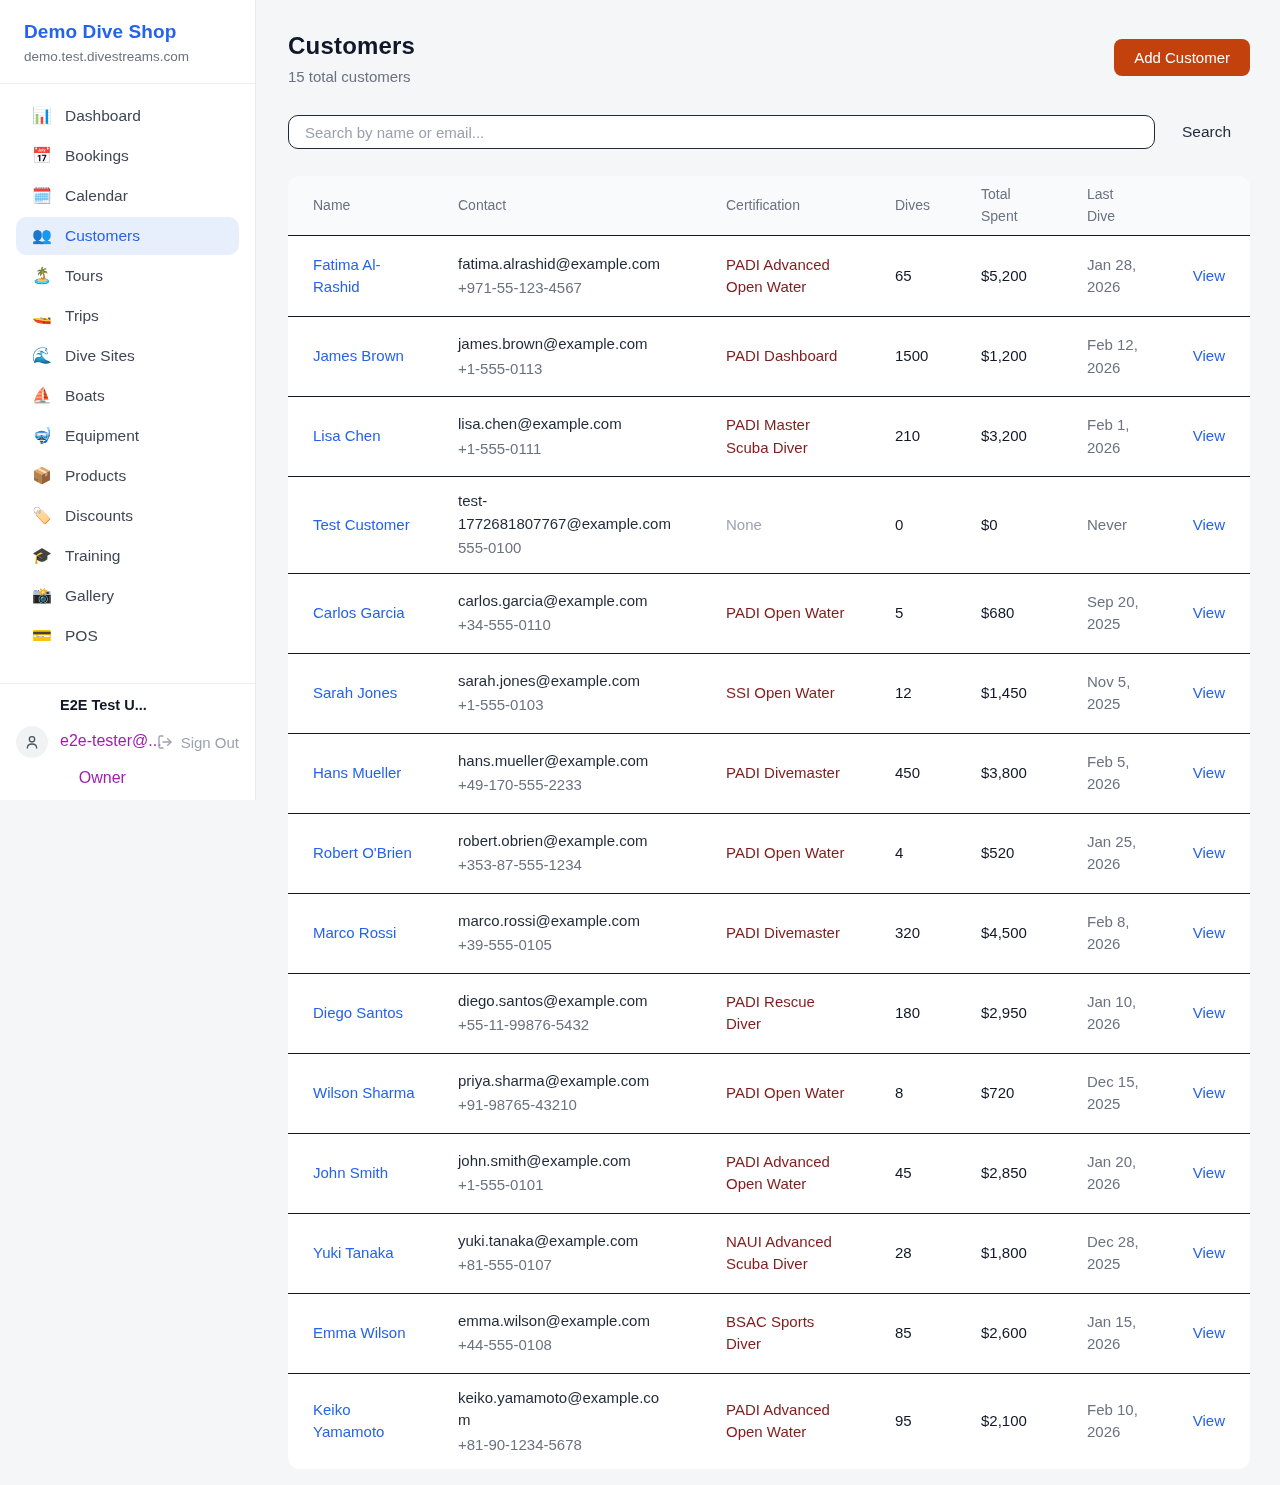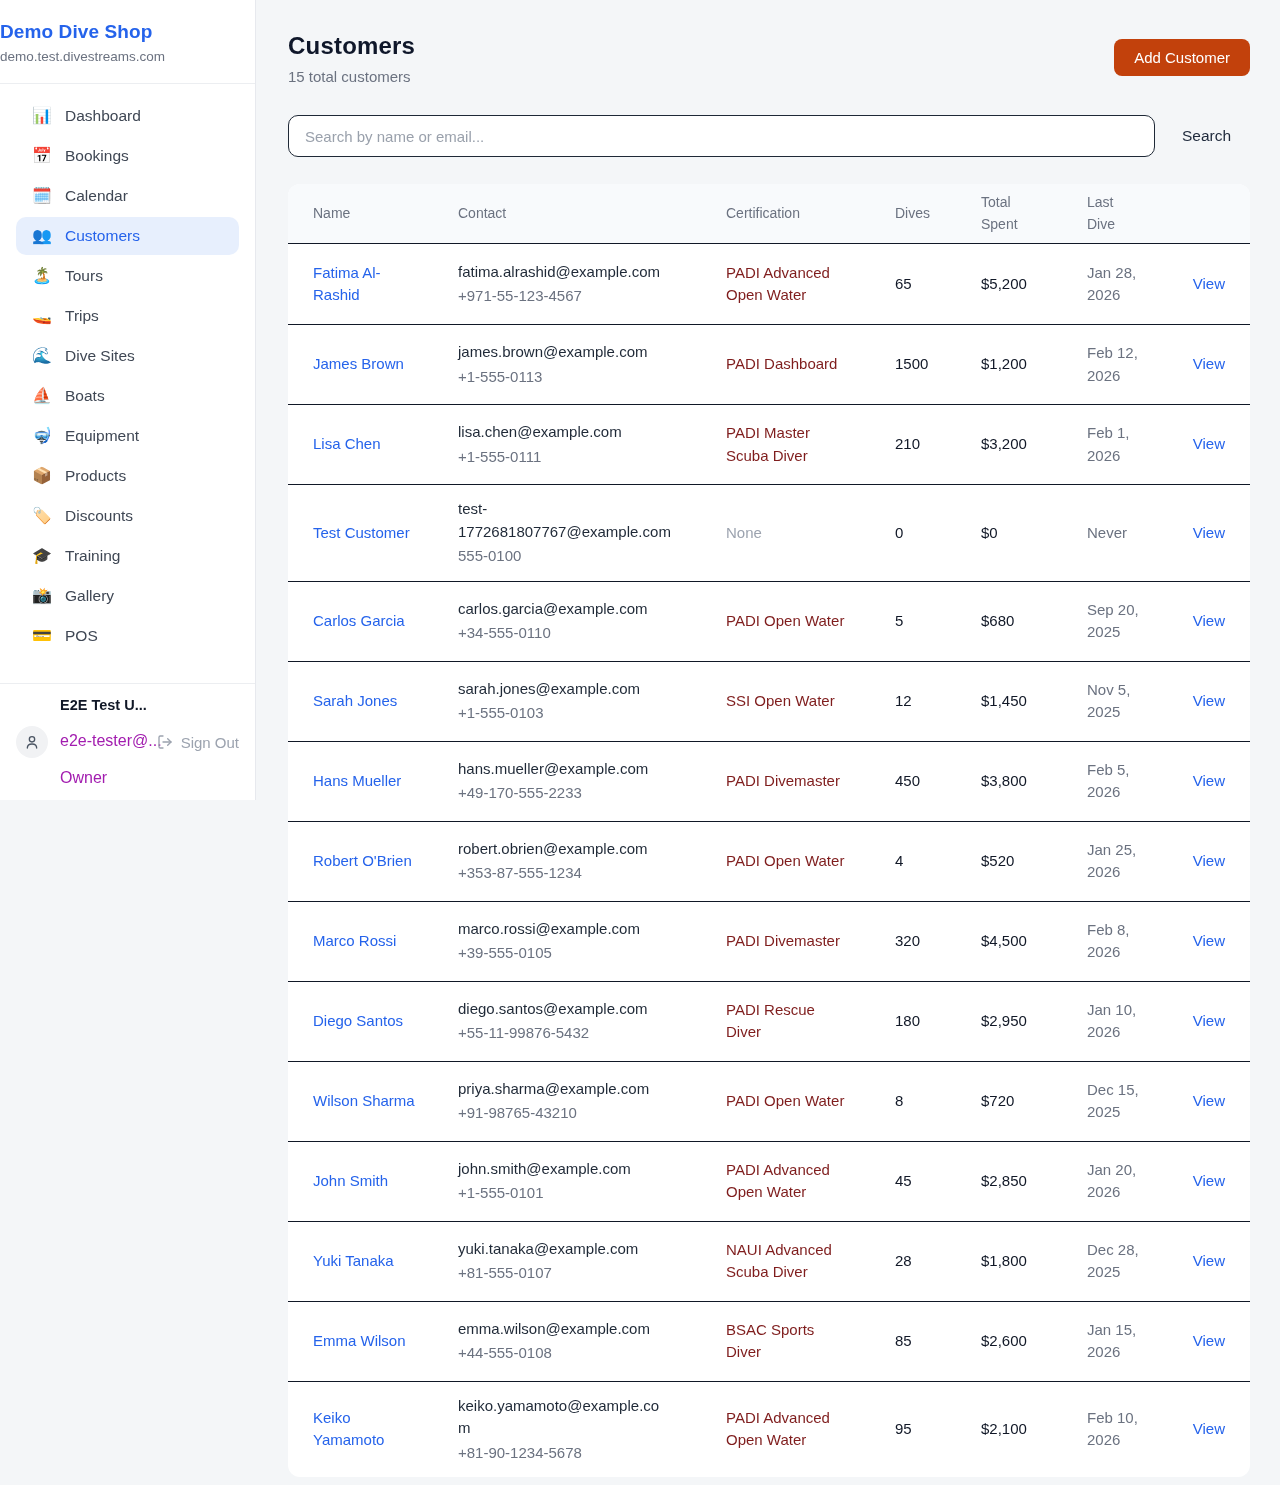--- a/index.html
+++ b/index.html
@@ -11,62 +11,62 @@
     position: relative;
   }
   
   .sidebar {
     position: absolute; left: 0; top: 0;
     width: 256px; height: 800px;
     background: #ffffff;
     border-right: 1px solid #e7e9ee;
     display: flex; flex-direction: column;
   }
-  .brand-block { padding: 21px 0 19px; border-bottom: 1px solid #eceef1; }
+  .brand-block { padding: 21px 24px 19px; border-bottom: 1px solid #eceef1; }
   .brand { font-size: 19px; font-weight: 700; color: #2563eb; letter-spacing: .1px; }
   .domain { margin-top: 6px; font-size: 13.5px; color: #6b7280; }
   .nav { padding: 13px 16px 0; flex: 0 0 auto; }
   .nav-item {
     display: flex; align-items: center; gap: 13px;
     padding: 10px 16px; border-radius: 10px;
     font-size: 15.5px; color: #3f4754;
     text-decoration: none; margin-bottom: 2px; cursor: pointer;
   }
   .nav-item.active { background: #e7effd; color: #2563eb; }
   .nav-icon { width: 20px; font-size: 16px; line-height: 1; text-align: center; flex: none; }
   .user-section {
     margin-top: auto; border-top: 1px solid #eceef1;
     padding: 13px 16px; display: flex; align-items: center; gap: 12px;
   }
   .avatar {
     width: 32px; height: 32px; border-radius: 50%;
     background: #f1f2f4; flex: none;
     display: flex; align-items: center; justify-content: center;
   }
-  .user-info { flex: 1; min-width: 0; }
+  .user-info { flex: 1; min-width: 0; text-align: center; }
   .user-name { font-size: 14.5px; font-weight: 700; color: #111827; white-space: nowrap; }
   .user-email, .user-role { font-size: 16px; color: #a21caf; margin-top: 19px; white-space: nowrap; }
   .signout {
     display: flex; align-items: flex-start; gap: 8px;
     background: none; border: none; color: #9ca3af;
     font-size: 15px; font-family: inherit; cursor: pointer; flex: none;
   }
   
   .main { margin-left: 256px; padding: 32px 30px 30px 32px; }
   .headerbar { display: flex; justify-content: space-between; align-items: flex-start; }
   .page-title { font-size: 24px; font-weight: 800; color: #0f172a; letter-spacing: .2px; }
   .page-subtitle { margin-top: 8px; font-size: 15px; color: #6b7280; }
   .btn-primary {
     background: #c2410c; color: #fff; border: none; border-radius: 8px;
     font-size: 15px; font-weight: 500; font-family: inherit;
     padding: 10px 20px; margin-top: 7px; cursor: pointer;
   }
   .search-row { margin-top: 30px; display: flex; align-items: center; }
   .search-input {
-    width: 867px; height: 42px; background: #fff;
+    width: 867px; height: 34px; background: #fff;
     border: 1px solid #1f2937; border-radius: 10px;
     padding: 0 16px; font-size: 15px; font-family: inherit; color: #111827;
   }
   .search-input::placeholder { color: #9aa1ac; }
   .search-btn {
     margin-left: 27px; background: none; border: none;
     font-size: 15.5px; color: #1e293b; font-family: inherit; cursor: pointer;
   }
   
   .card {

